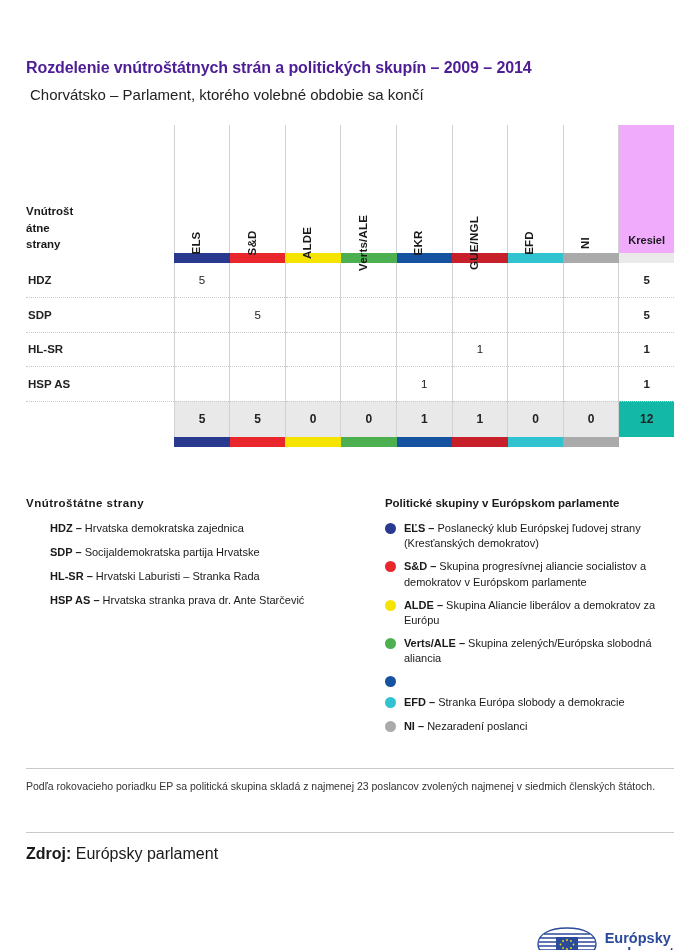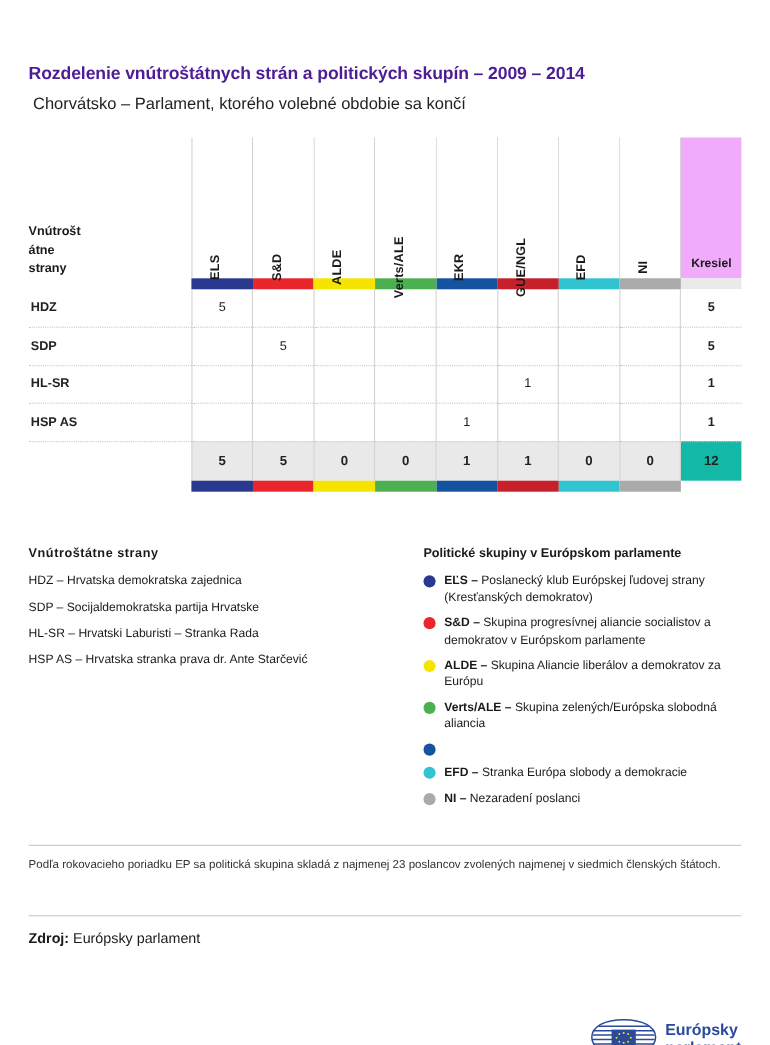--- a/index.html
+++ b/index.html
@@ -125,41 +125,41 @@
   .legend-left { width: 360px; }
   .legend-right { width: 290px; }
   .legend-title {
     font-size: 11.5px;
     font-weight: bold;
     letter-spacing: 0.5px;
     margin-bottom: 12px;
   }
   .legend-title.right { letter-spacing: 0; }
   .party-def { font-size: 11px; line-height: 1.35; margin-bottom: 9px; }
-  .party-def b { font-weight: normal; }
+  .party-def b { font-weight: bold; margin-left: 24px; }
 
   .grp { display: flex; margin-bottom: 8px; align-items: flex-start; }
   .dot {
     width: 11px; height: 11px; border-radius: 50%;
     flex: 0 0 11px; margin-top: 2px; margin-right: 8px;
   }
   .grp-txt { font-size: 11px; line-height: 1.38; }
   .grp-txt b { font-weight: bold; }
 
   
   .note-sep { border-top: 1px solid #c9c9c9; margin-top: 26px; }
   .note {
     font-size: 10.5px;
     line-height: 1.45;
     padding-top: 10px;
     color: #333;
     max-width: 630px;
   }
   .source-sep { border-top: 1px solid #c9c9c9; margin-top: 38px; }
-  .source { font-size: 13px; padding-top: 12px; }
+  .source { font-size: 16px; padding-top: 12px; }
   .source b { font-weight: bold; }
 
   .ep-logo {
     position: absolute;
     right: 26px;
     bottom: 22px;
     display: flex;
     align-items: center;
   }
   .ep-flag { margin-right: 7px; }

